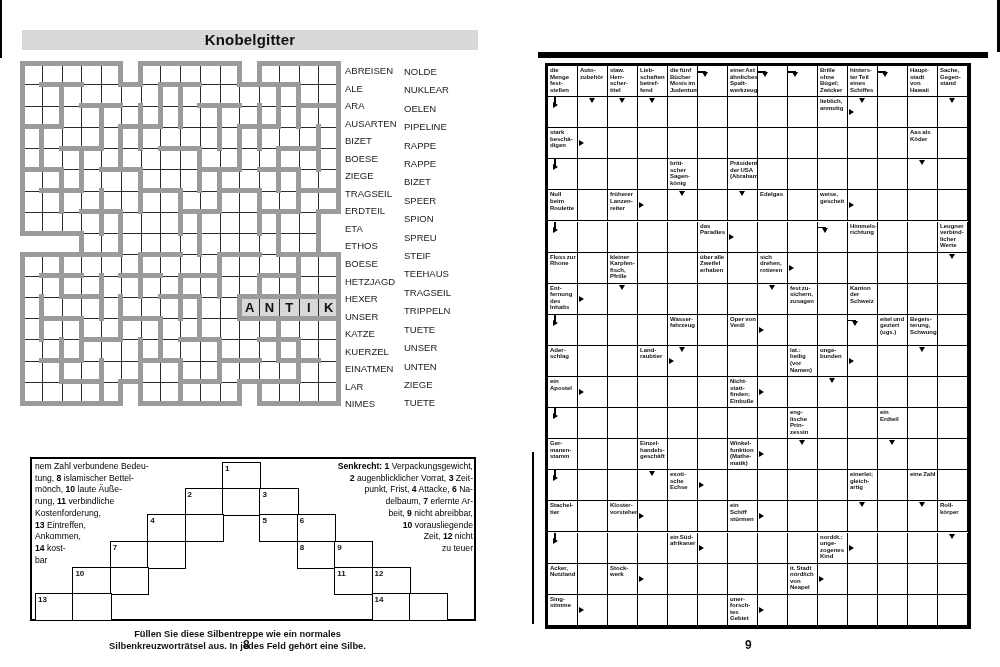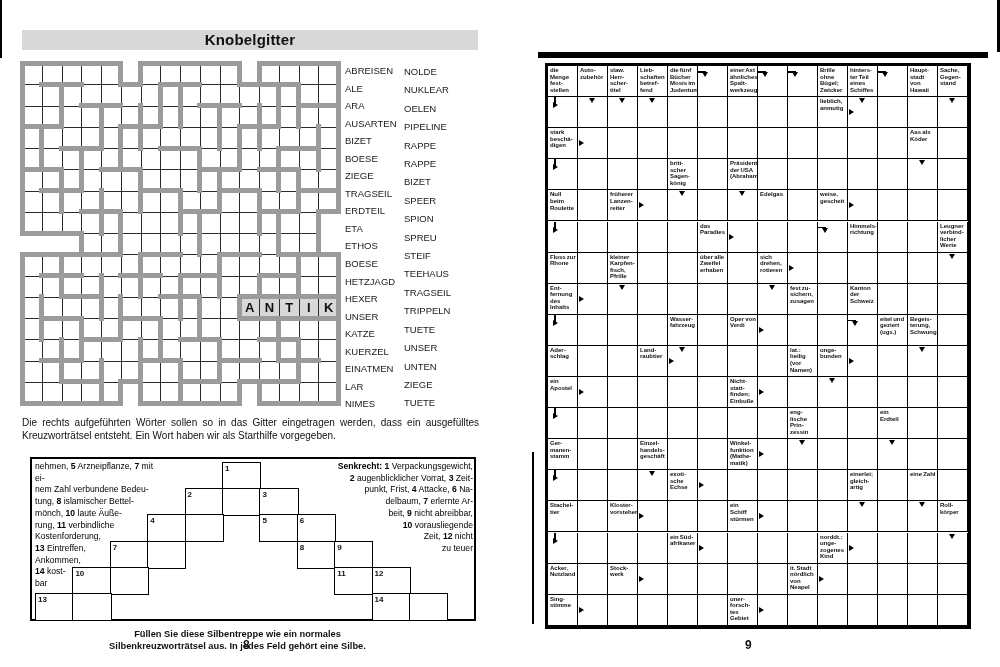--- a/index.html
+++ b/index.html
@@ -454,25 +454,23 @@
         <div>TRAGSEIL</div>
         <div>TRIPPELN</div>
         <div>TUETE</div>
         <div>UNSER</div>
         <div>UNTEN</div>
         <div>ZIEGE</div>
         <div>TUETE</div>
       </div>
   </div>
 
-  <div id="instr1">Die rechts aufgeführten Wörter sollen so in das Gitter eingetragen werden, dass ein ausgefülltes Kreuzworträtsel entsteht. Ein Wort haben wir als Starthilfe vorgegeben.</div>
 
   <div id="silbbox"></div>
   <div id="waag" class="cluetxt" style="left:35px;top:461px;width:122px;">
-      <div>nehmen, <b>5</b> Arzneipflanze, <b>7</b> mit ei-</div>
       <div>nem Zahl verbundene Bedeu-</div>
       <div>tung, <b>8</b> islamischer Bettel-</div>
       <div>mönch, <b>10</b> laute Äuße-</div>
       <div>rung, <b>11</b> verbindliche</div>
       <div>Kostenforderung,</div>
       <div><b>13</b> Eintreffen,</div>
       <div>Ankommen,</div>
       <div><b>14</b> kost-</div>
       <div>bar</div>
     </div>

